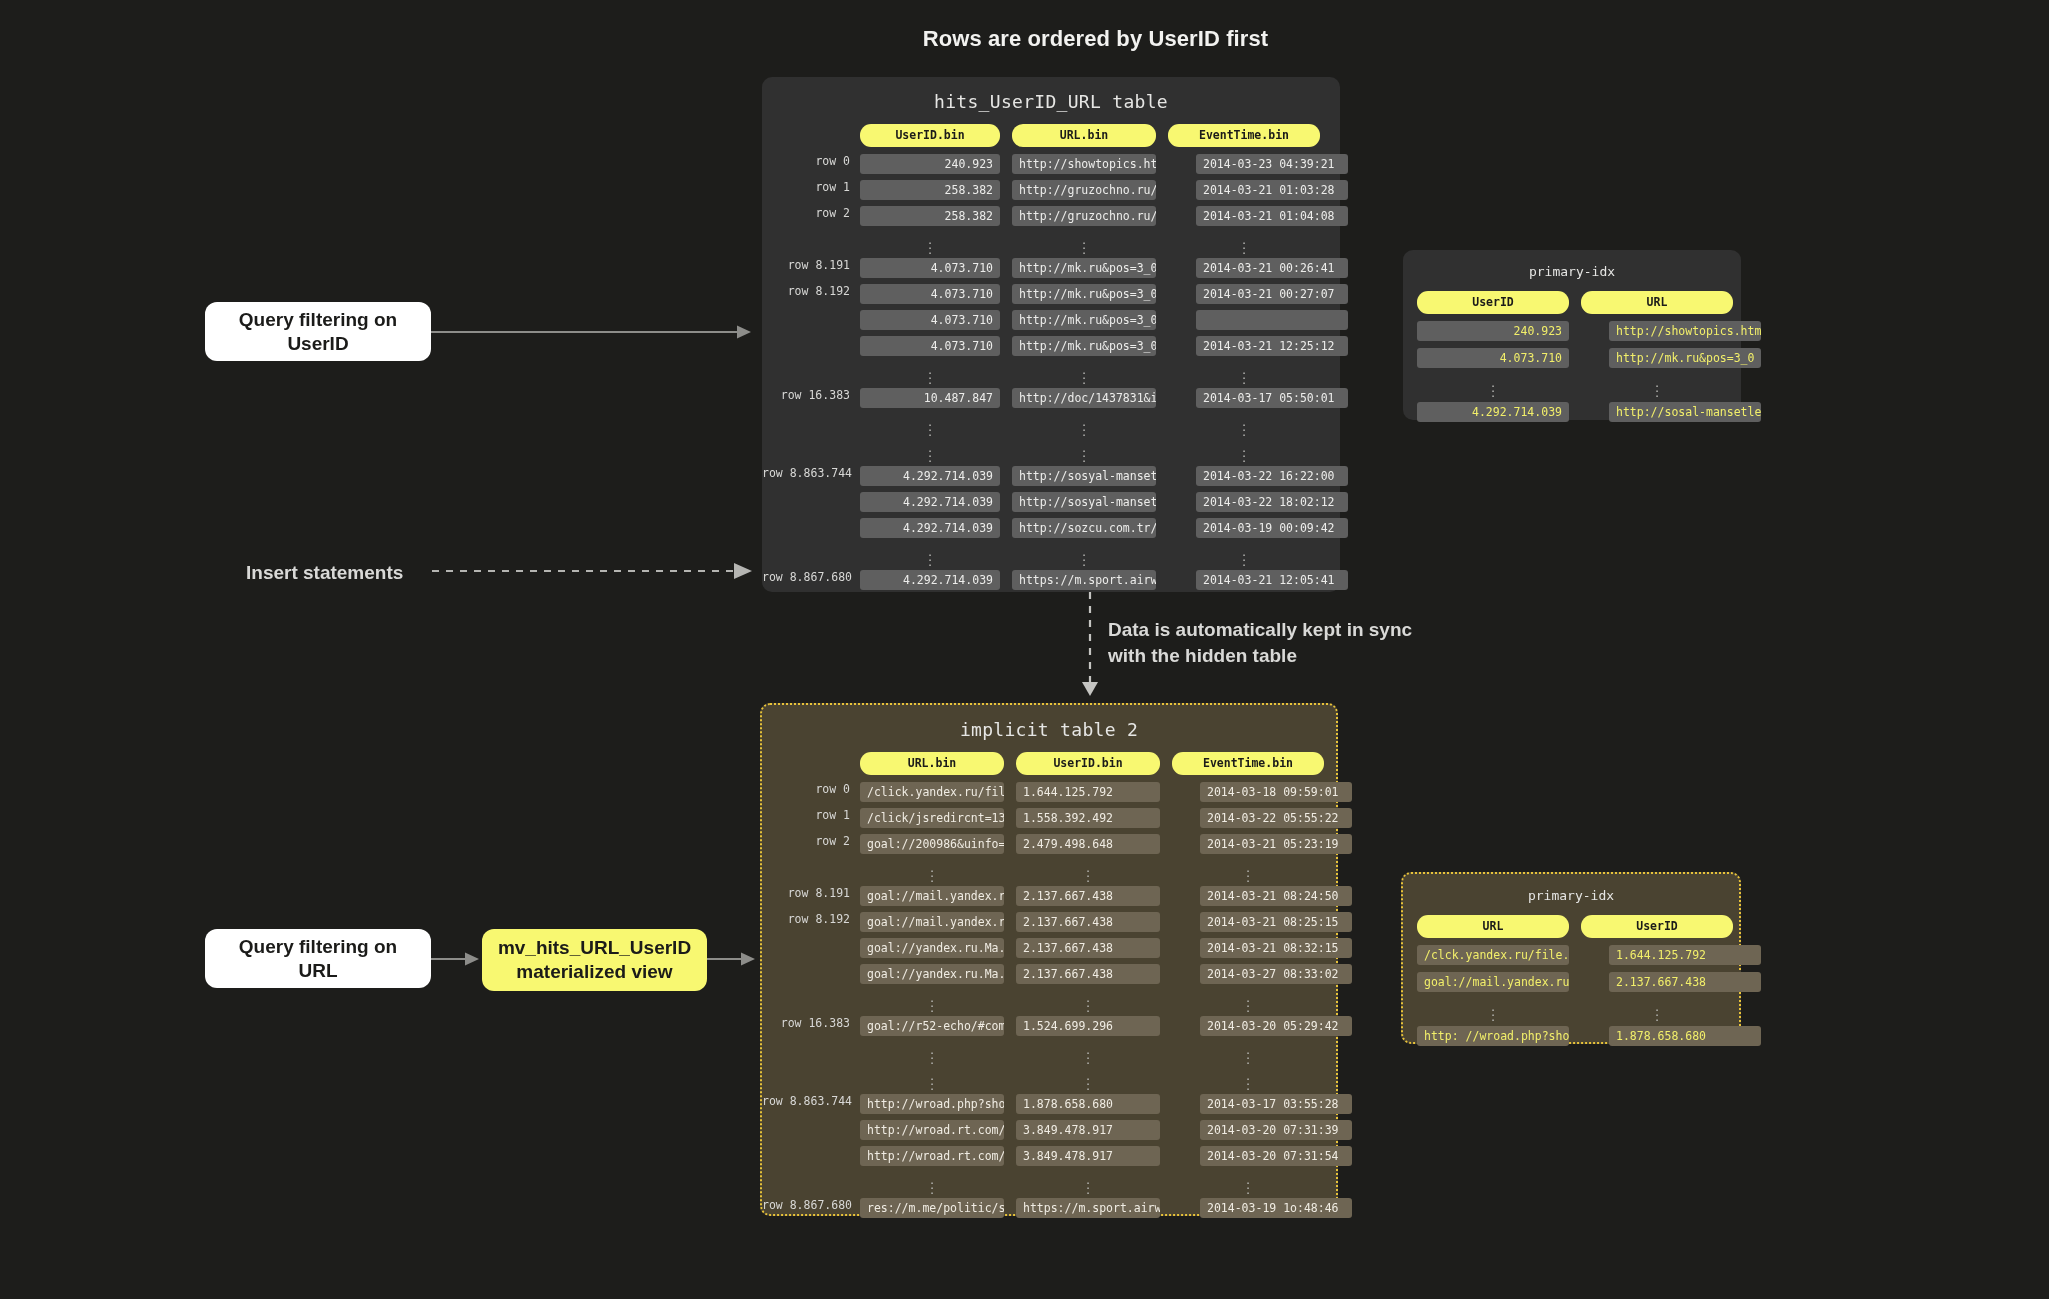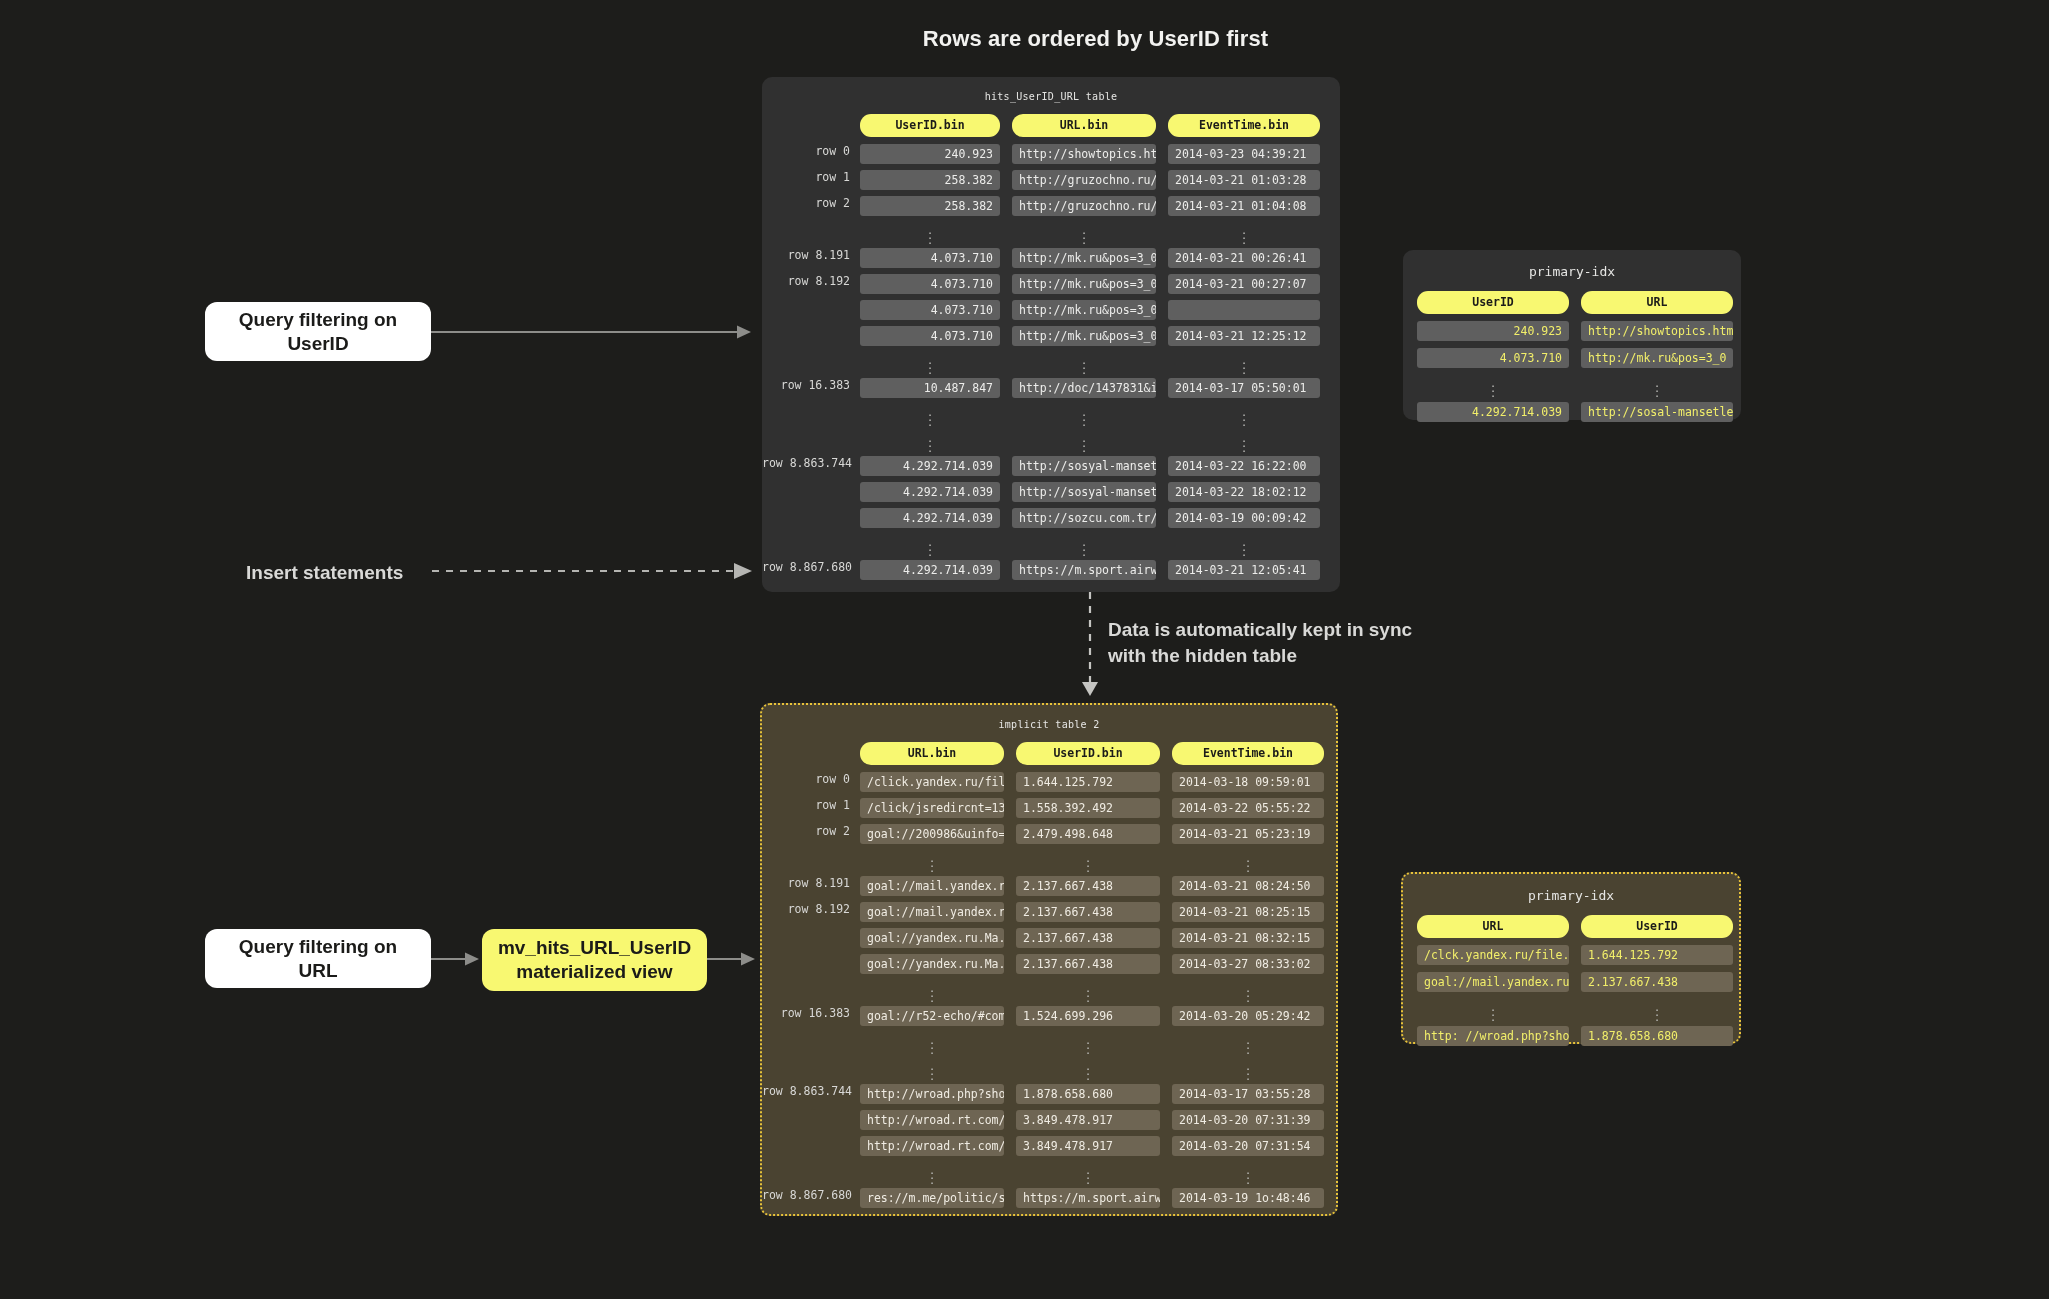--- a/index.html
+++ b/index.html
@@ -25,21 +25,21 @@
 
   
   .panel {
     position: absolute;
     border-radius: 10px;
     padding-top: 14px;
   }
   .panel-title {
     text-align: center;
     font-family: "DejaVu Sans Mono", monospace;
-    font-size: 10px;
+    font-size: 18px;
     color: #e6e6e4;
     margin-bottom: 12px;
     letter-spacing: .3px;
   }
   .panel.dark  { background: #303030; }
   .panel.olive { background: #4a4331; border: 2px dotted #e8c33a; }
 
   
   .grid { position: relative; }
   .row {
@@ -61,21 +61,21 @@
     font-family: "DejaVu Sans Mono", monospace;
     font-size: 11.5px;
     height: 20px;
     line-height: 20px;
     padding: 0 7px;
     margin-right: 12px;
     border-radius: 3px;
     white-space: nowrap;
     overflow: hidden;
   }
-  .cell:last-child { margin-right: 0; }
+  .cell:last-child { margin-right: 0; margin-left: 28px; }
   .c-num  { width: 140px; flex: 0 0 140px; text-align: right; }
   .c-mid  { width: 144px; flex: 0 0 144px; text-align: left; }
   .c-time { width: 152px; flex: 0 0 152px; text-align: left; }
 
   .dark .cell  { background: #5f5f5f; color: #ededeb; }
   .olive .cell { background: #6e6553; color: #f0ece3; }
 
   .cell.empty { color: transparent; }
 
   

